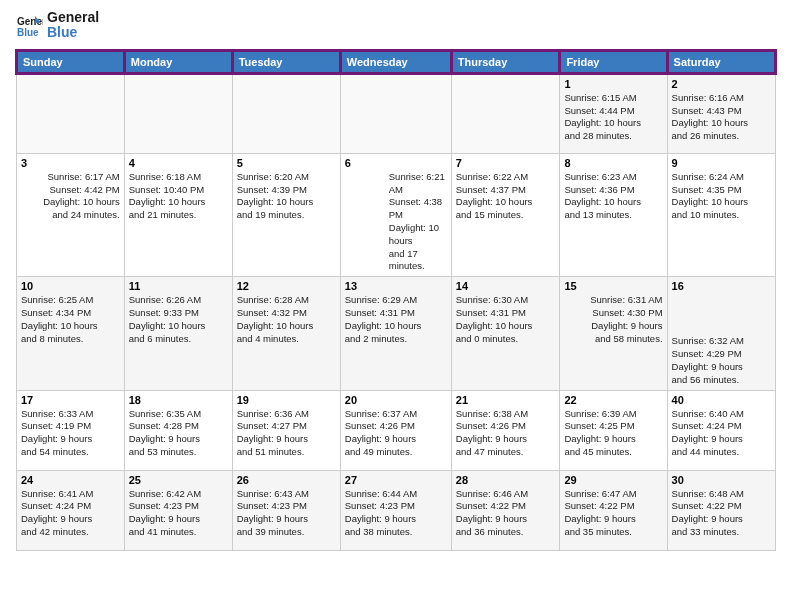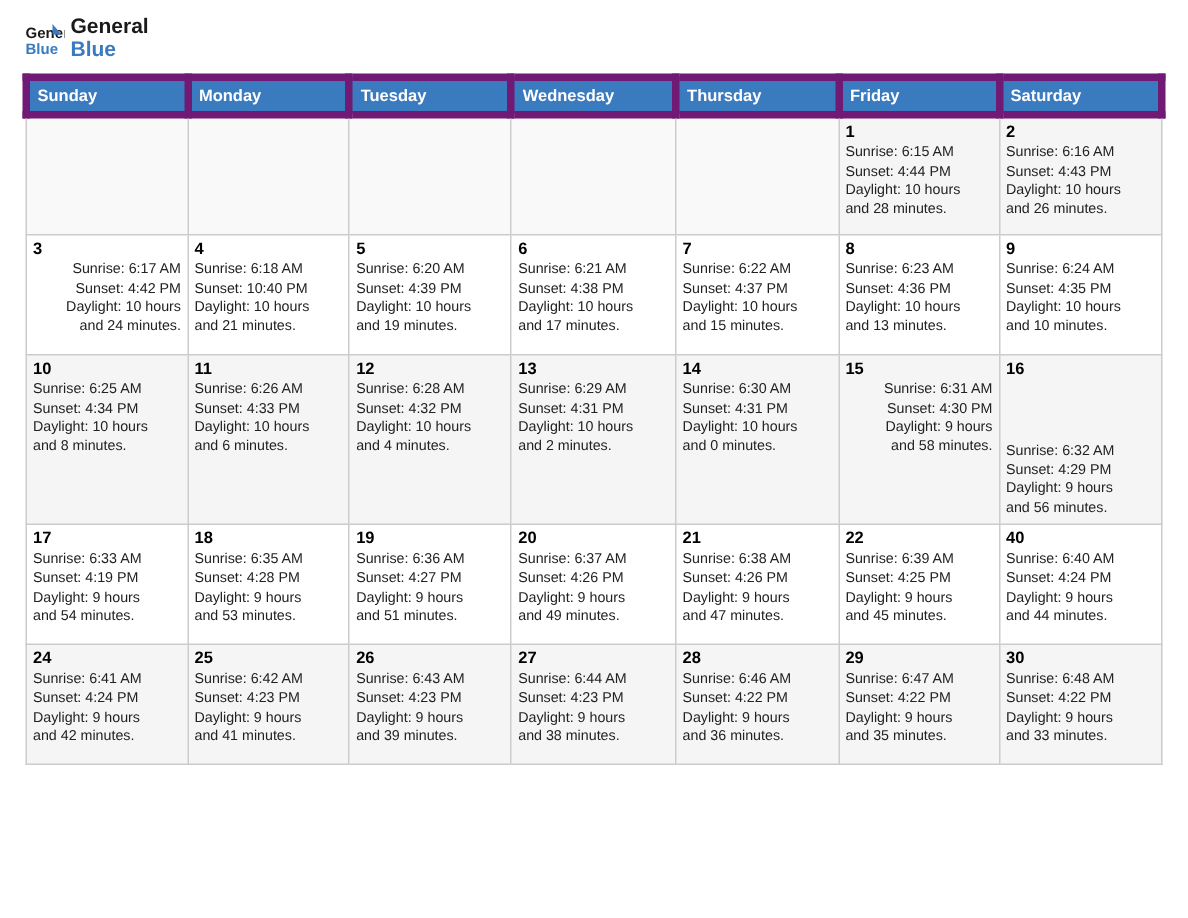--- a/index.html
+++ b/index.html
@@ -47,21 +47,21 @@
       border-collapse: collapse;
       font-size: 10px;
     }
     .calendar th {
       background: #3a7abf;
       color: #fff;
       text-align: left;
       padding: 4px 5px;
       font-size: 11px;
       font-weight: bold;
-      border: 5px solid #701a75;
+      border: 3px solid #701a75;
     }
     .calendar td {
       border: 1px solid #ccc;
       vertical-align: top;
       padding: 3px 4px;
       width: 113px;
       height: 80px;
       background: #fff;
     }
     .calendar tr:nth-child(odd) td {
@@ -158,21 +158,21 @@
           </td>
           <td>
             <span class="day-num">5</span>
             <div class="day-info" style="white-space: pre-line;">Sunrise: 6:20 AM
 Sunset: 4:39 PM
 Daylight: 10 hours
 and 19 minutes.</div>
           </td>
           <td>
             <span class="day-num">6</span>
-            <div class="day-info" style="white-space: pre-line;">Sunrise: 6:21 AM
+            <div class="day-info" style="white-space: pre-line; margin-left: 44px;">Sunrise: 6:21 AM
 Sunset: 4:38 PM
 Daylight: 10 hours
 and 17 minutes.</div>
           </td>
           <td>
             <span class="day-num">7</span>
             <div class="day-info" style="white-space: pre-line;">Sunrise: 6:22 AM
 Sunset: 4:37 PM
 Daylight: 10 hours
 and 15 minutes.</div>
@@ -196,21 +196,21 @@
           <td>
             <span class="day-num">10</span>
             <div class="day-info" style="white-space: pre-line;">Sunrise: 6:25 AM
 Sunset: 4:34 PM
 Daylight: 10 hours
 and 8 minutes.</div>
           </td>
           <td>
             <span class="day-num">11</span>
             <div class="day-info" style="white-space: pre-line;">Sunrise: 6:26 AM
-Sunset: 4:33 PM
+Sunset: 9:33 PM
 Daylight: 10 hours
 and 6 minutes.</div>
           </td>
           <td>
             <span class="day-num">12</span>
             <div class="day-info" style="white-space: pre-line;">Sunrise: 6:28 AM
 Sunset: 4:32 PM
 Daylight: 10 hours
 and 4 minutes.</div>
           </td>

